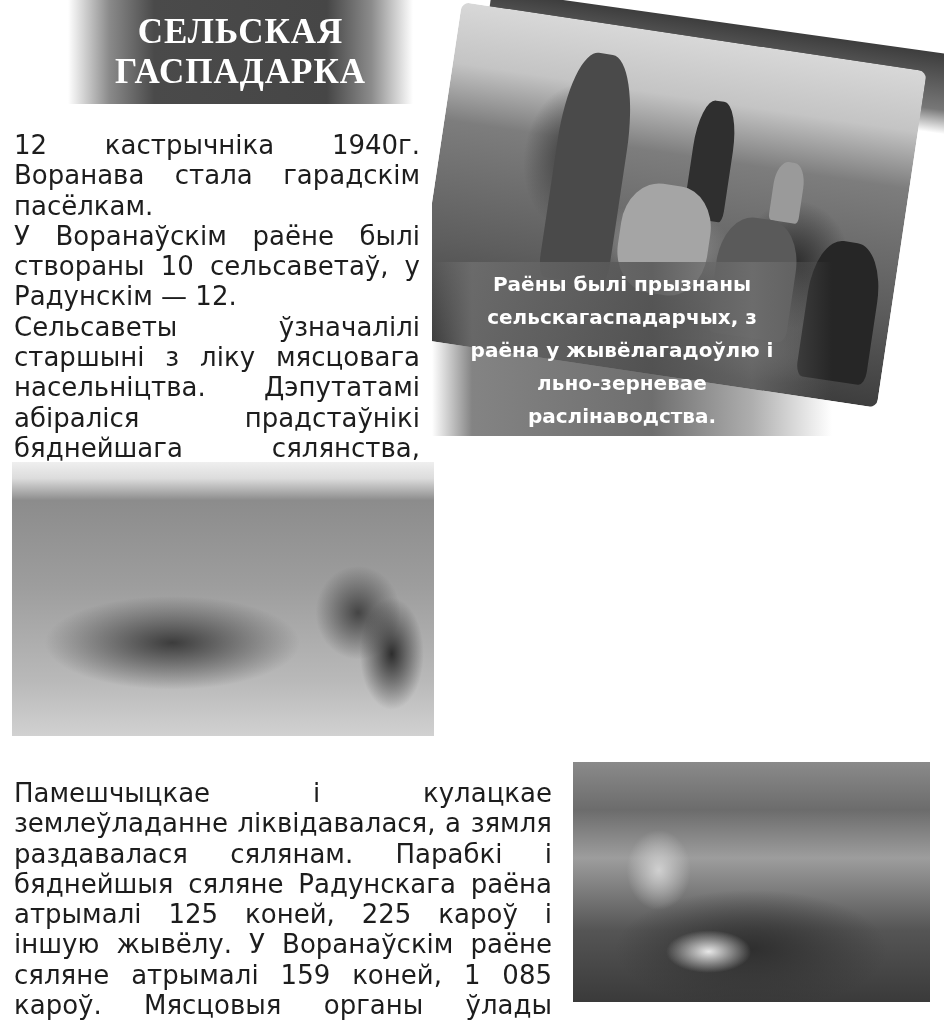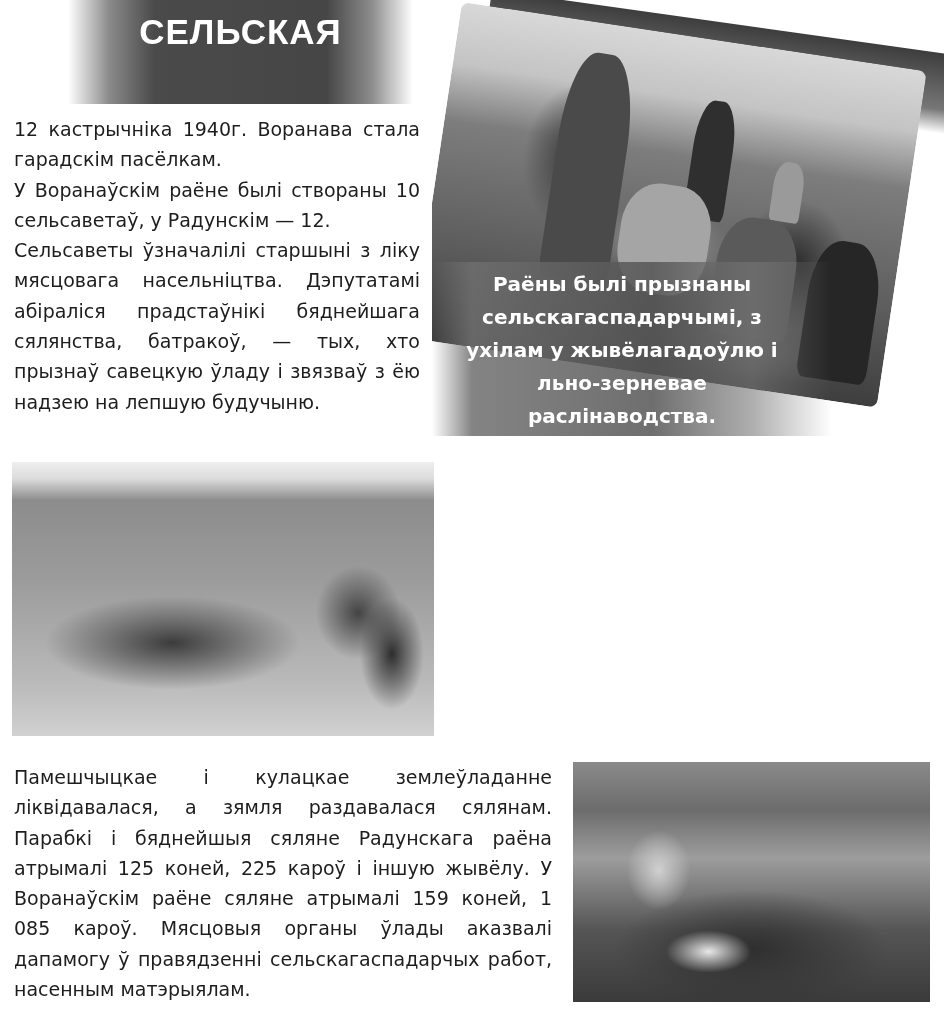--- a/index.html
+++ b/index.html
@@ -3,24 +3,24 @@
 <meta charset="utf-8">
 <style>
   html, body { margin: 0; padding: 0; background: #ffffff; }
   body { width: 944px; height: 1024px; position: relative; overflow: hidden;
          font-family: "DejaVu Sans", "Liberation Sans", sans-serif; color: #1d1d1d; }
 
   .title-band { position: absolute; left: 68px; top: 0; width: 345px; height: 104px;
     background: linear-gradient(90deg, rgba(255,255,255,0) 0%, #8a8a8a 12%, #4a4a4a 25%, #464646 75%, #8c8c8c 88%, rgba(255,255,255,0) 100%);
     display: flex; flex-direction: column; align-items: center; justify-content: center; }
   .title-band .line { color: #ffffff; font-weight: bold; font-size: 35px; line-height: 40px;
-    letter-spacing: 1px; font-family: Liberation Sans, sans-serif; margin-top: 44px; }
+    letter-spacing: 1px; font-family: Liberation Serif, serif; }
 
-  .text { position: absolute; font-size: 19px; line-height: 30.3px; text-align: justify;
-    text-align-last: left; }
+  .text { position: absolute; font-size: 26px; line-height: 30.3px; text-align: justify;
+    text-align-last: left; margin-top: 16px; }
   .text p { margin: 0; }
   .text b { font-weight: normal; }
 
   #intro { left: 14px; top: 114px; width: 406px; }
   #lands { left: 448px; top: 460px; width: 482px; }
   #reform { left: 14px; top: 762px; width: 538px; }
 
   
   .photo1-wrap { position: absolute; left: 432px; top: 0; width: 512px; height: 440px; overflow: hidden; }
   .photo1-shadow { position: absolute; left: 60px; top: -10px; width: 480px; height: 80px;
@@ -82,22 +82,22 @@
     <div class="figure" style="left:290px;top:170px;width:80px;height:120px;background:#5a5a5a;"></div>
     <div class="figure" style="left:385px;top:180px;width:70px;height:140px;background:#262626;"></div>
     <div class="figure" style="left:190px;top:150px;width:90px;height:110px;border-radius:40%;background:#a5a5a5;"></div>
     <span class="photo-label">Photo: women harvesting potatoes in a field</span>
   </div>
 </div>
 
 <div class="caption-band"></div>
 <div class="caption">
   <span>Раёны былі прызнаны</span>
-  <span>сельскагаспадарчымі, з</span>
-  <span>ухілам у жывёлагадоўлю і</span>
+  <span>сельскагаспадарчых, з</span>
+  <span>раёна у жывёлагадоўлю і</span>
   <span>льно-зерневае</span>
   <span>раслінаводства.</span>
 </div>
 
 <div class="photo2">
   <span class="photo-label">Photo: villagers walking beside a tractor</span>
 </div>
 
 <div class="text" id="lands">
 </div>

